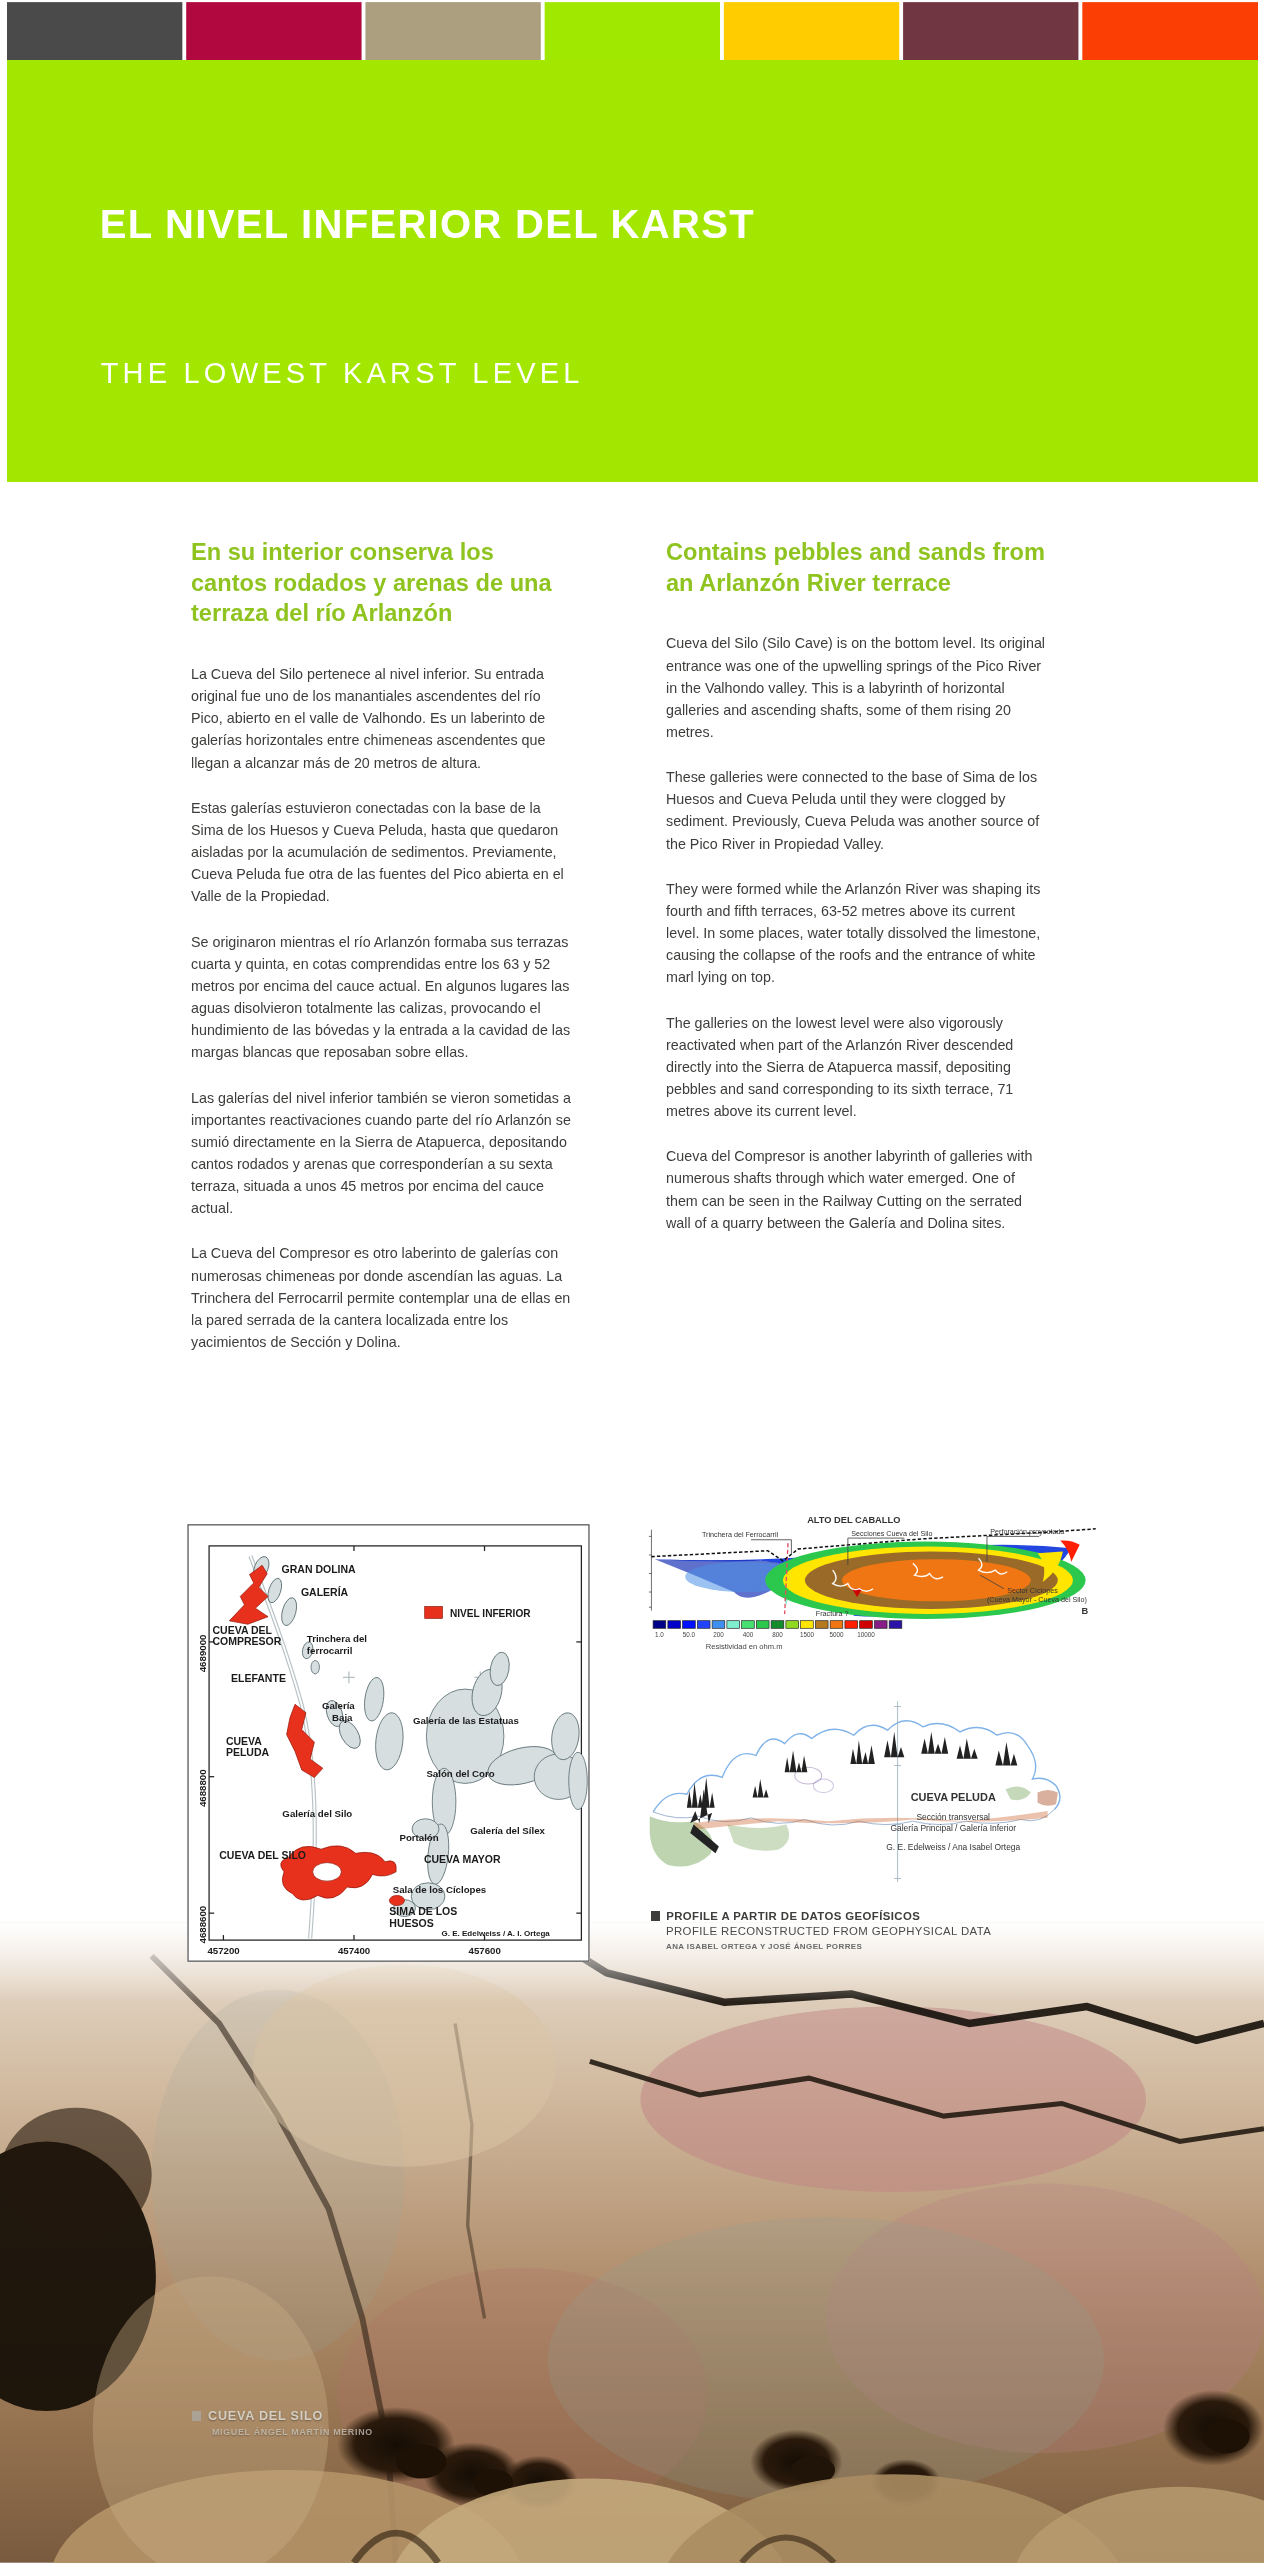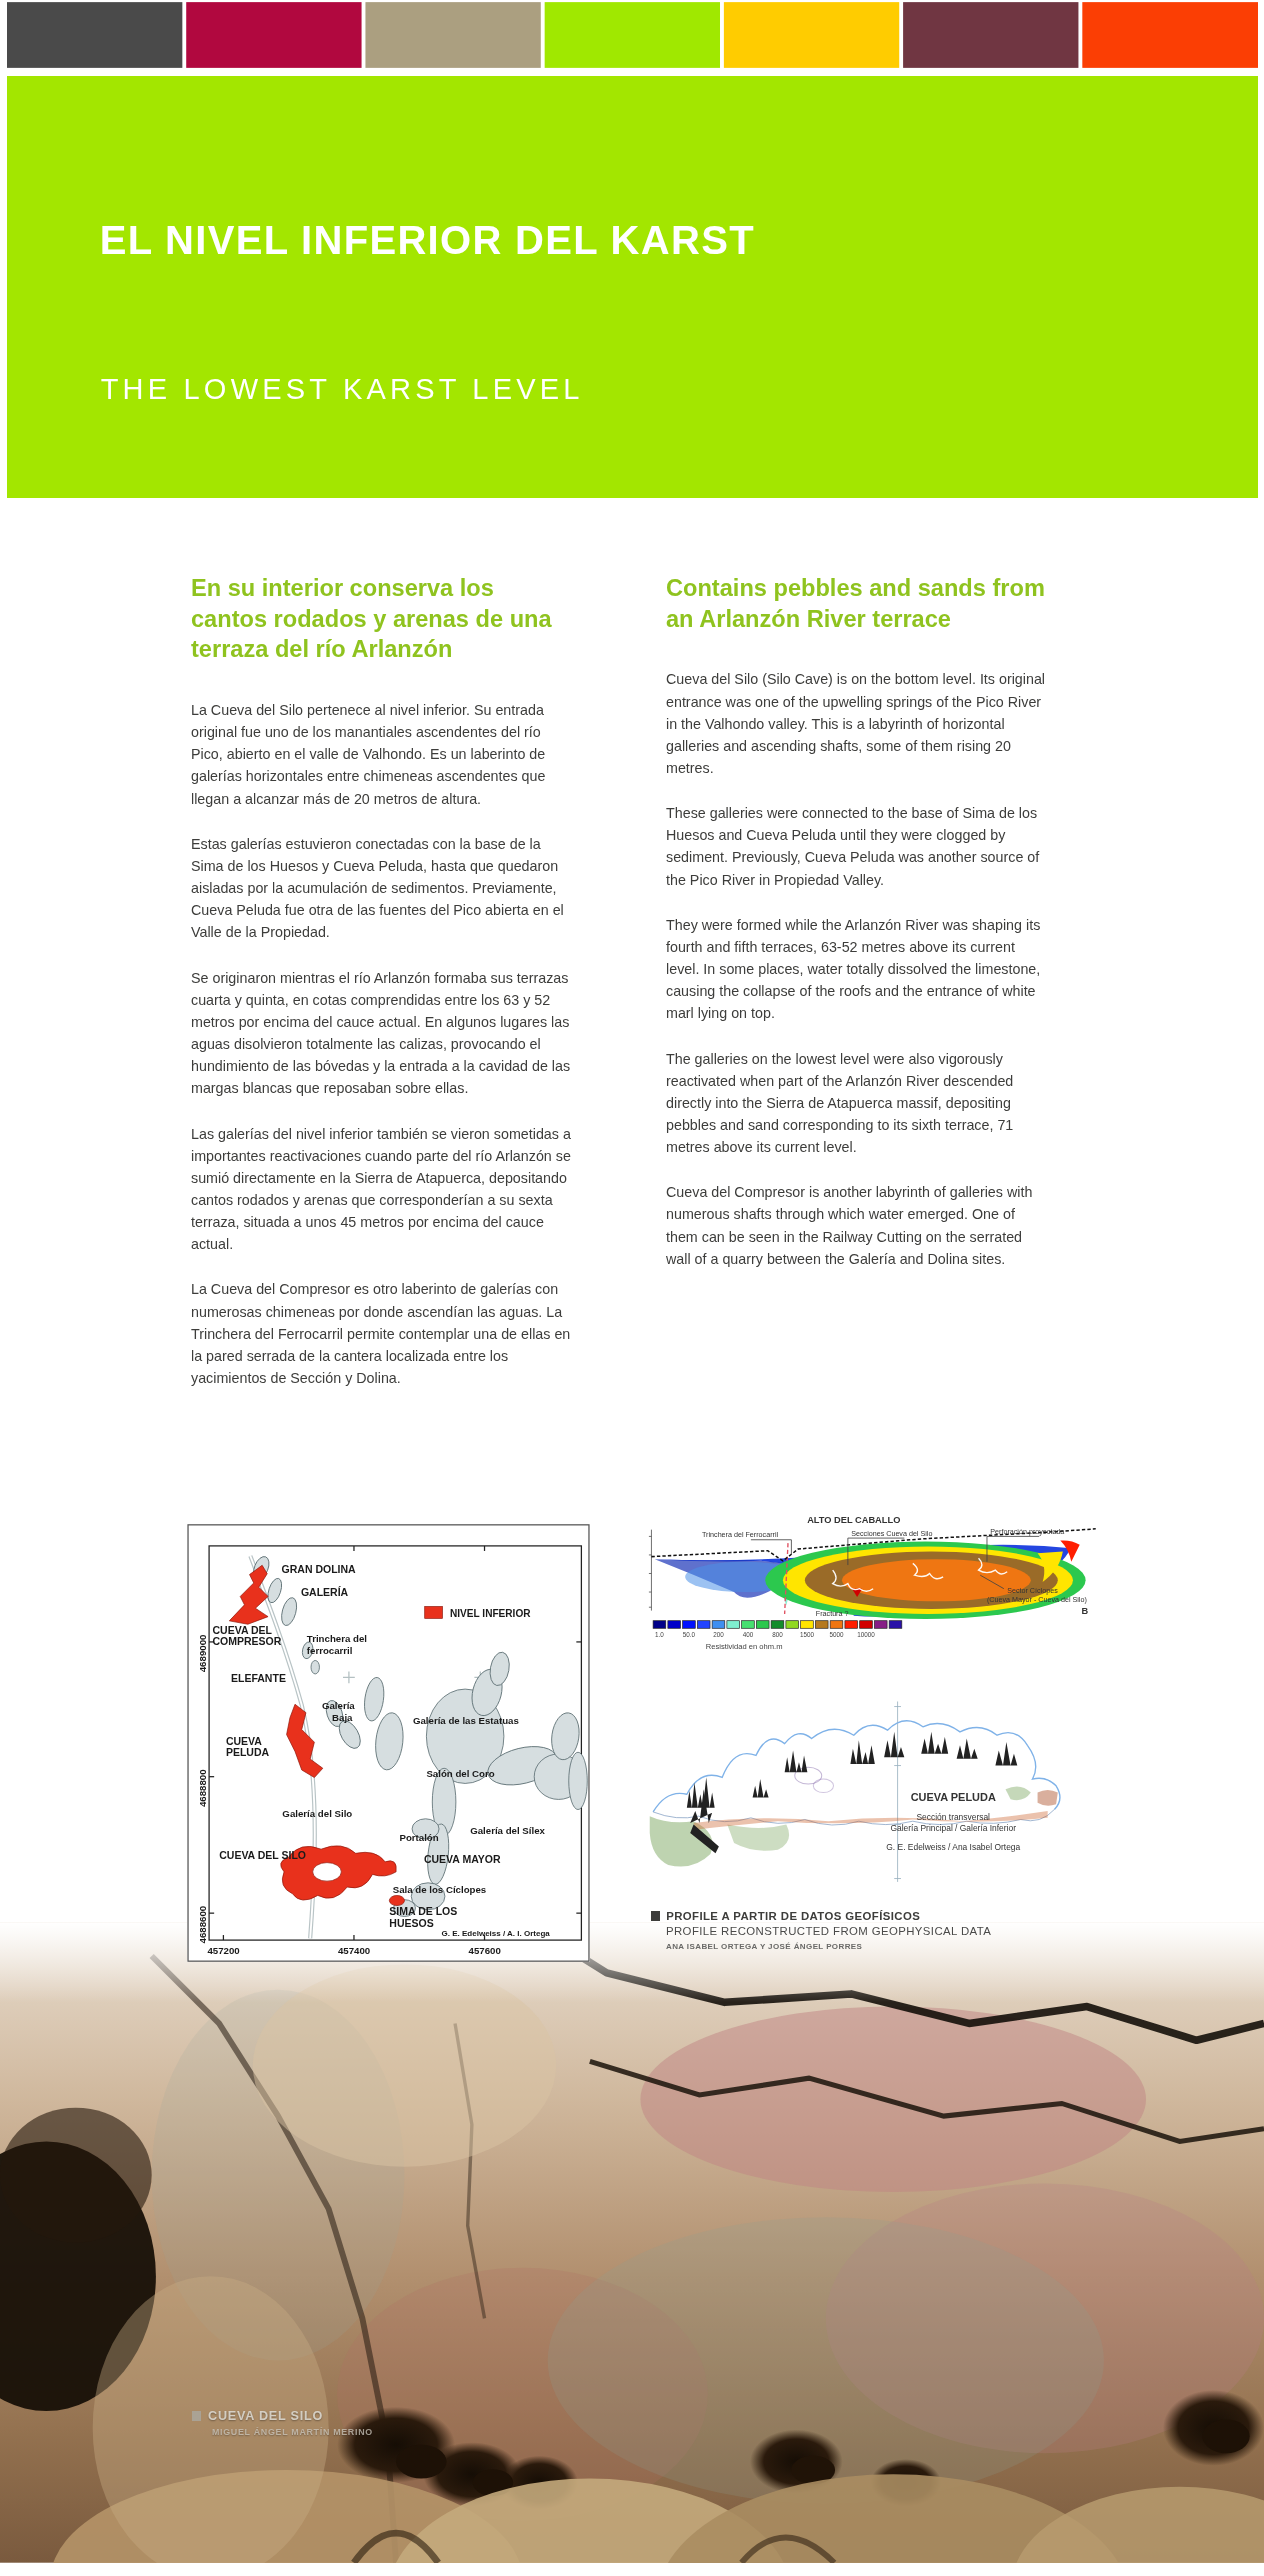--- a/index.html
+++ b/index.html
@@ -3,26 +3,26 @@
 <meta charset="utf-8">
 <style>
   html,body{margin:0;padding:0;background:#ffffff;}
   body{width:1264px;height:2576px;position:relative;font-family:"Liberation Sans",sans-serif;overflow:hidden;}
   .abs{position:absolute;}
 
   
   #palette{left:6.7px;top:1.7px;}
 
   
-  #band{left:6.7px;top:76px;width:1251px;height:422px;background:#a3e600;}
+  #band{left:6.7px;top:60px;width:1251px;height:422px;background:#a3e600;}
   #band h1{position:absolute;left:93px;top:142px;margin:0;color:#ffffff;font-size:40px;font-weight:bold;letter-spacing:1.3px;}
   #band h2{position:absolute;left:94px;top:297px;margin:0;color:#ffffff;font-size:29px;font-weight:300;letter-spacing:4.2px;}
 
   
-  .col{position:absolute;width:381px;color:#3d3d3b;margin-top:36px;}
+  .col{position:absolute;width:381px;color:#3d3d3b;}
   #col-es{left:191px;top:537px;}
   #col-en{left:666px;top:537px;}
   .col h3{margin:0 0 34px 0;color:#8fc31f;font-size:23.6px;line-height:1.3;font-weight:bold;}
   .col p{margin:0 0 23px 0;font-size:14.3px;line-height:1.55;}
 
   
   #map-fig{left:187px;top:1524px;width:403px;height:438px;background:#ffffff;}
   #profile-fig{left:643px;top:1511px;width:462px;height:184px;}
   #peluda-fig{left:643px;top:1698px;width:462px;height:211px;}
 

